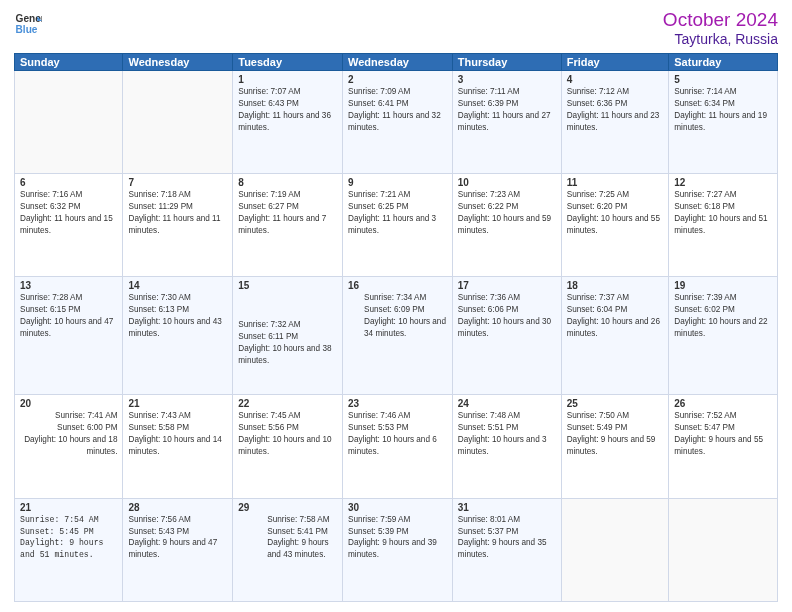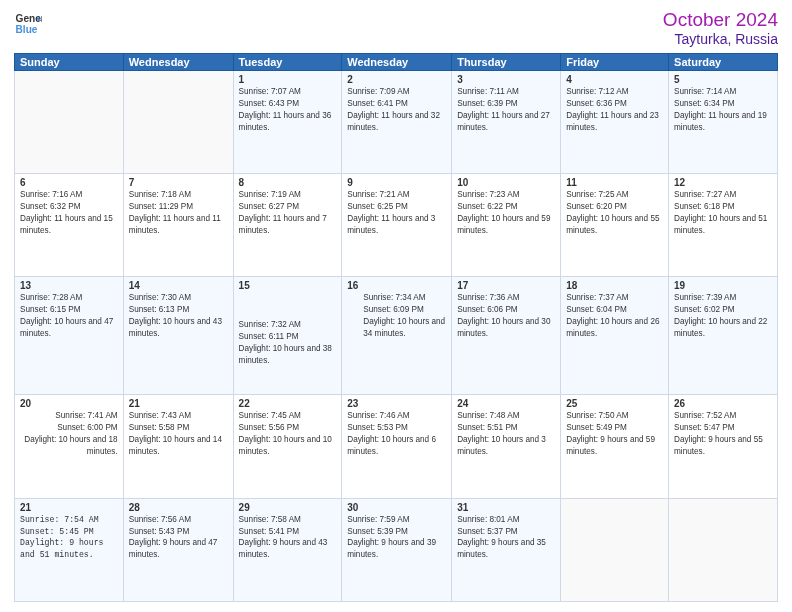--- a/index.html
+++ b/index.html
@@ -294,21 +294,21 @@
 Daylight: 9 hours and 51 minutes.</div>
           </td>
           <td>
             <span class="day-num">28</span>
             <div class="day-info" style="white-space: pre-line;">Sunrise: 7:56 AM
 Sunset: 5:43 PM
 Daylight: 9 hours and 47 minutes.</div>
           </td>
           <td>
             <span class="day-num">29</span>
-            <div class="day-info" style="white-space: pre-line;">Sunrise: 7:58 AM
+            <div class="day-info" style="white-space: pre-line; margin-left: 29px;">Sunrise: 7:58 AM
 Sunset: 5:41 PM
 Daylight: 9 hours and 43 minutes.</div>
           </td>
           <td>
             <span class="day-num">30</span>
             <div class="day-info" style="white-space: pre-line;">Sunrise: 7:59 AM
 Sunset: 5:39 PM
 Daylight: 9 hours and 39 minutes.</div>
           </td>
           <td>

